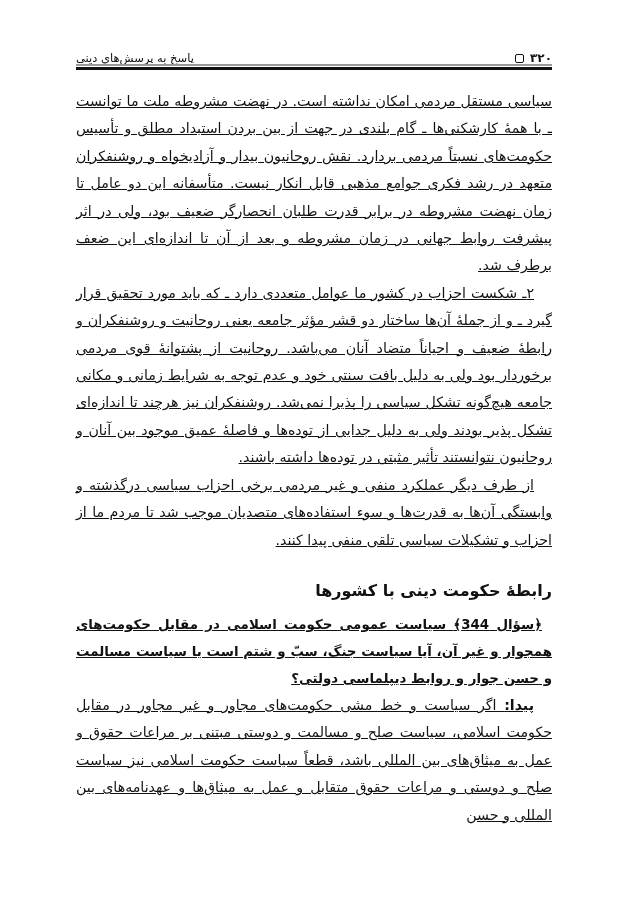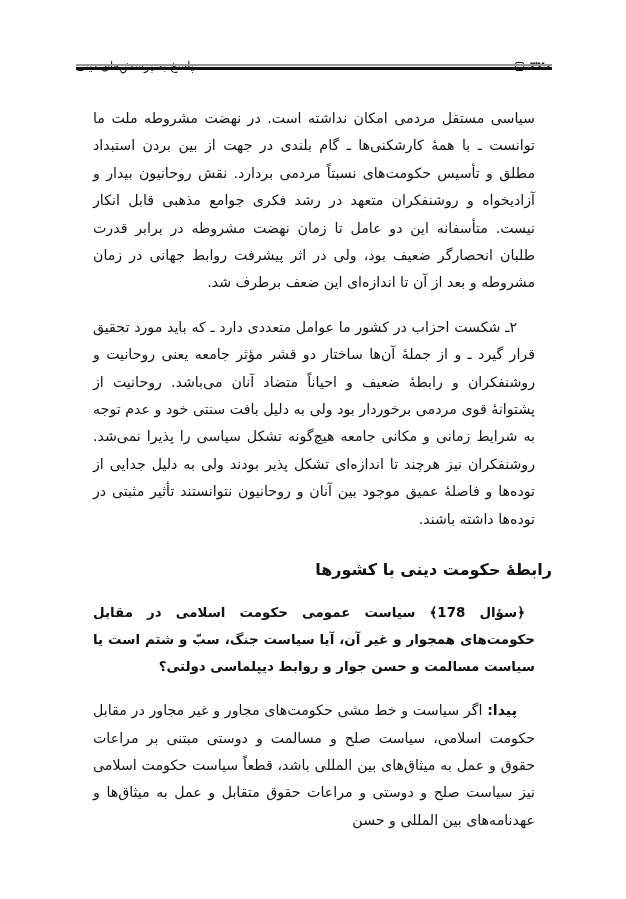--- a/index.html
+++ b/index.html
@@ -2,35 +2,35 @@
 <html><head>
   <meta charset="utf-8">
   <style>
     html, body { margin: 0; padding: 0; background: #ffffff; }
     body {
       width: 626px; height: 899px; position: relative; overflow: hidden;
       font-family: "DejaVu Sans", sans-serif; color: #111;
     }
     .page { position: absolute; left: 76px; top: 0; width: 476px; height: 899px; }
     .header {
-      position: absolute; top: 56px; left: 0; width: 476px; height: 20px;
+      position: absolute; top: 48px; left: 0; width: 476px; height: 20px;
       display: flex; justify-content: space-between; align-items: center;
       direction: ltr;
     }
     .header .title { font-size: 11.5px; direction: rtl; }
     .header .pnum { display: flex; align-items: center; gap: 6px; font-size: 12px; font-weight: bold; }
     .header .box { width: 9px; height: 9px; border: 1.6px solid #111; border-radius: 2px; box-sizing: border-box; }
     .rule-gray { position: absolute; top: 64px; left: 0; width: 476px; height: 2px; background: #999; }
     .rule-black { position: absolute; top: 67px; left: 0; width: 476px; height: 3px; background: #111; }
     .content {
       position: absolute; top: 88px; left: 0; width: 476px;
       direction: rtl; text-align: justify; text-align-last: right;
       font-size: 14.2px; line-height: 27.4px;
     }
-    .content p { margin: 17px; }
+    .content p { margin: 0; text-decoration: underline; }
     .indent { text-indent: 18px; }
     h2 {
       margin: 25px 0 8px 0; font-size: 16px; font-weight: bold; line-height: 24px;
       text-align: right;
     }
     .question { font-weight: bold; font-size: 13.4px; line-height: 27px; text-indent: 10px; }
     .answer-label { font-weight: bold; }
   </style>
 </head>
 <body>
@@ -42,20 +42,21 @@
       <span class="box"></span>
       <span>۳۲۰</span>
     </span>
   </div>
   <div class="rule-gray"></div>
   <div class="rule-black"></div>
 
   <div class="content">
     <p>سیاسی مستقل مردمی امکان نداشته است. در نهضت مشروطه ملت ما توانست ـ با همهٔ کارشکنی‌ها ـ گام بلندی در جهت از بین بردن استبداد مطلق و تأسیس حکومت‌های نسبتاً مردمی بردارد. نقش روحانیون بیدار و آزادیخواه و روشنفکران متعهد در رشد فکری جوامع مذهبی قابل انکار نیست. متأسفانه این دو عامل تا زمان نهضت مشروطه در برابر قدرت طلبان انحصارگر ضعیف بود، ولی در اثر پیشرفت روابط جهانی در زمان مشروطه و بعد از آن تا اندازه‌ای این ضعف برطرف شد.</p>
     <p class="indent">۲ـ شکست احزاب در کشور ما عوامل متعددی دارد ـ که باید مورد تحقیق قرار گیرد ـ و از جملهٔ آن‌ها ساختار دو قشر مؤثر جامعه یعنی روحانیت و روشنفکران و رابطهٔ ضعیف و احیاناً متضاد آنان می‌باشد. روحانیت از پشتوانهٔ قوی مردمی برخوردار بود ولی به دلیل بافت سنتی خود و عدم توجه به شرایط زمانی و مکانی جامعه هیچ‌گونه تشکل سیاسی را پذیرا نمی‌شد. روشنفکران نیز هرچند تا اندازه‌ای تشکل پذیر بودند ولی به دلیل جدایی از توده‌ها و فاصلهٔ عمیق موجود بین آنان و روحانیون نتوانستند تأثیر مثبتی در توده‌ها داشته باشند.</p>
+    <p class="indent">از طرف دیگر عملکرد منفی و غیر مردمی برخی احزاب سیاسی درگذشته و وابستگی آن‌ها به قدرت‌ها و سوء استفاده‌های متصدیان موجب شد تا مردم ما از احزاب و تشکیلات سیاسی تلقی منفی پیدا کنند.</p>
 
     <h2>رابطهٔ حکومت دینی با کشورها</h2>
 
-    <p class="question"><span>﴿سؤال 178﴾</span><span> سیاست عمومی حکومت اسلامی در مقابل حکومت‌های همجوار و غیر آن، آیا سیاست جنگ، سبّ و شتم است یا سیاست مسالمت و حسن جوار و روابط دیپلماسی دولتی؟</span></p>
+    <p class="question"><span>﴿سؤال 344﴾</span><span> سیاست عمومی حکومت اسلامی در مقابل حکومت‌های همجوار و غیر آن، آیا سیاست جنگ، سبّ و شتم است یا سیاست مسالمت و حسن جوار و روابط دیپلماسی دولتی؟</span></p>
 
     <p class="indent"><span class="answer-label">پیدا:</span><span> اگر سیاست و خط مشی حکومت‌های مجاور و غیر مجاور در مقابل حکومت اسلامی، سیاست صلح و مسالمت و دوستی مبتنی بر مراعات حقوق و عمل به میثاق‌های بین المللی باشد، قطعاً سیاست حکومت اسلامی نیز سیاست صلح و دوستی و مراعات حقوق متقابل و عمل به میثاق‌ها و عهدنامه‌های بین المللی و حسن</span></p>
   </div>
 </div>
 
 </body></html>

